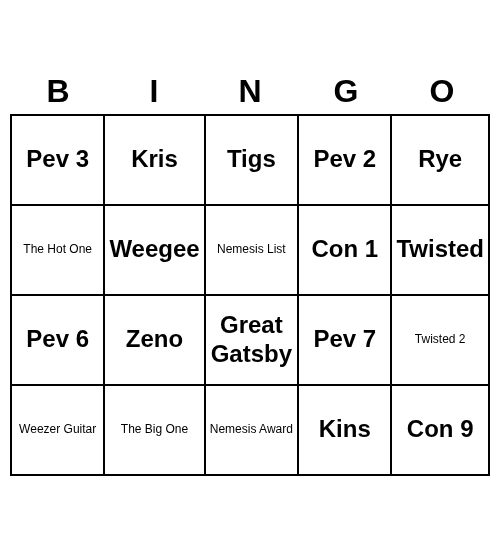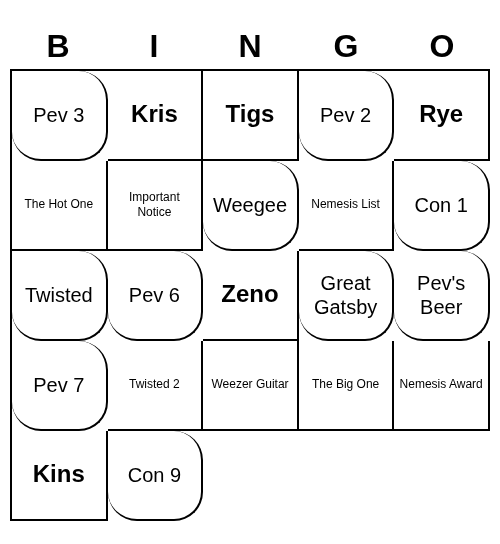--- a/index.html
+++ b/index.html
@@ -57,23 +57,22 @@
       font-size: 14px;
       line-height: 1.2;
     }
 
     .bingo-cell.large {
       font-size: 24px;
       font-weight: bold;
     }
 
     .bingo-cell.medium {
-      font-size: 20px;
-      font-weight: normal;
-      border-radius: 29px;
+      font-size: 24px;
+      font-weight: bold;
     }
 
     .bingo-cell.small {
       font-size: 12px;
     }
   </style>
 </head>
 <body>
 
 <div class="bingo-container">
@@ -84,29 +83,27 @@
       <div class="bingo-header-cell">G</div>
       <div class="bingo-header-cell">O</div>
     </div>
   <div class="bingo-grid">
   <div class="bingo-cell medium">Pev 3</div>
       <div class="bingo-cell large">Kris</div>
       <div class="bingo-cell large">Tigs</div>
       <div class="bingo-cell medium">Pev 2</div>
       <div class="bingo-cell large">Rye</div>
       <div class="bingo-cell small">The Hot One</div>
-      <div class="bingo-cell small">Important Notice</div>
       <div class="bingo-cell medium">Weegee</div>
       <div class="bingo-cell small">Nemesis List</div>
       <div class="bingo-cell medium">Con 1</div>
       <div class="bingo-cell medium">Twisted</div>
       <div class="bingo-cell medium">Pev 6</div>
       <div class="bingo-cell large">Zeno</div>
       <div class="bingo-cell medium">Great Gatsby</div>
-      <div class="bingo-cell medium">Pev's Beer</div>
       <div class="bingo-cell medium">Pev 7</div>
       <div class="bingo-cell small">Twisted 2</div>
       <div class="bingo-cell small">Weezer Guitar</div>
       <div class="bingo-cell small">The Big One</div>
       <div class="bingo-cell small">Nemesis Award</div>
       <div class="bingo-cell large">Kins</div>
       <div class="bingo-cell medium">Con 9</div>
     </div>
 </div>
 

